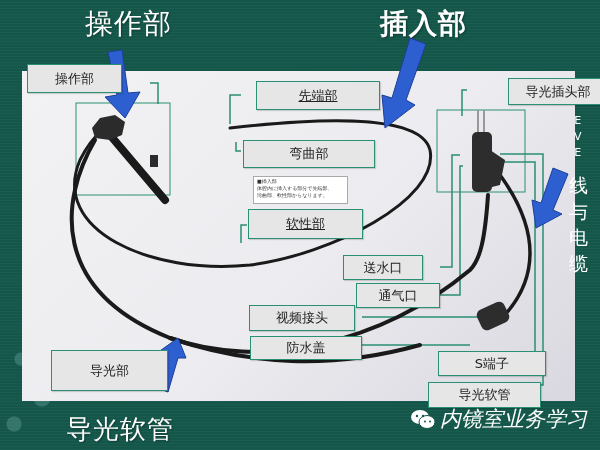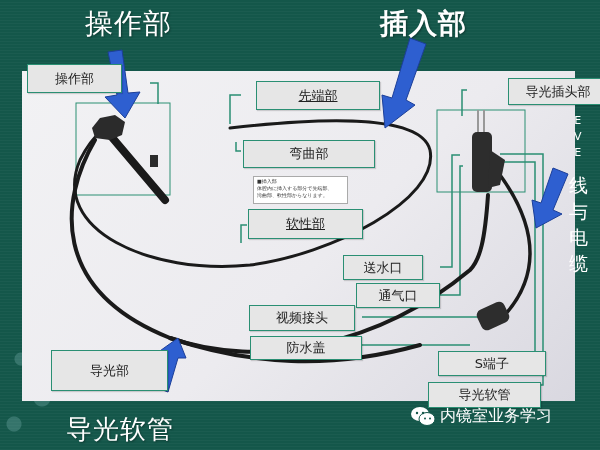--- a/index.html
+++ b/index.html
@@ -14,21 +14,21 @@
   .panel{position:absolute;left:22px;top:71px;width:553px;height:330px;
        background:linear-gradient(135deg,#f2f2f4 0%,#ecebef 55%,#d9d8e0 100%);}
   .title{position:absolute;color:#fff;font-size:28px;letter-spacing:1px;
        text-shadow:1px 1px 2px rgba(0,0,0,.35);}
   .lbl{position:absolute;background:#e6e6e6;border:1.5px solid #2a8f73;
        color:#222;font-size:13px;display:flex;align-items:center;justify-content:center;
        box-sizing:border-box;box-shadow:1px 1px 1px rgba(0,0,0,.15);}
   .note{position:absolute;left:253px;top:176px;width:95px;height:28px;background:#fff;
        border:1px solid #aaa;font-size:5px;line-height:7px;color:#333;padding:1px 3px;box-sizing:border-box;}
   .vert{position:absolute;color:#fff;text-align:center;}
-  .brand{position:absolute;left:410px;top:405px;display:flex;align-items:center;gap:4px;color:#fff;font-size:16px;}
+  .brand{position:absolute;left:410px;top:405px;display:flex;align-items:center;gap:4px;color:#fff;font-size:21px;font-style:italic;}
   svg{position:absolute;left:0;top:0;}
 </style>
 </head>
 <body>
 
 <div class="bg-stripes"></div>
 <div class="swirl"></div>
 <div class="panel"></div>
 
 <svg width="600" height="450">

